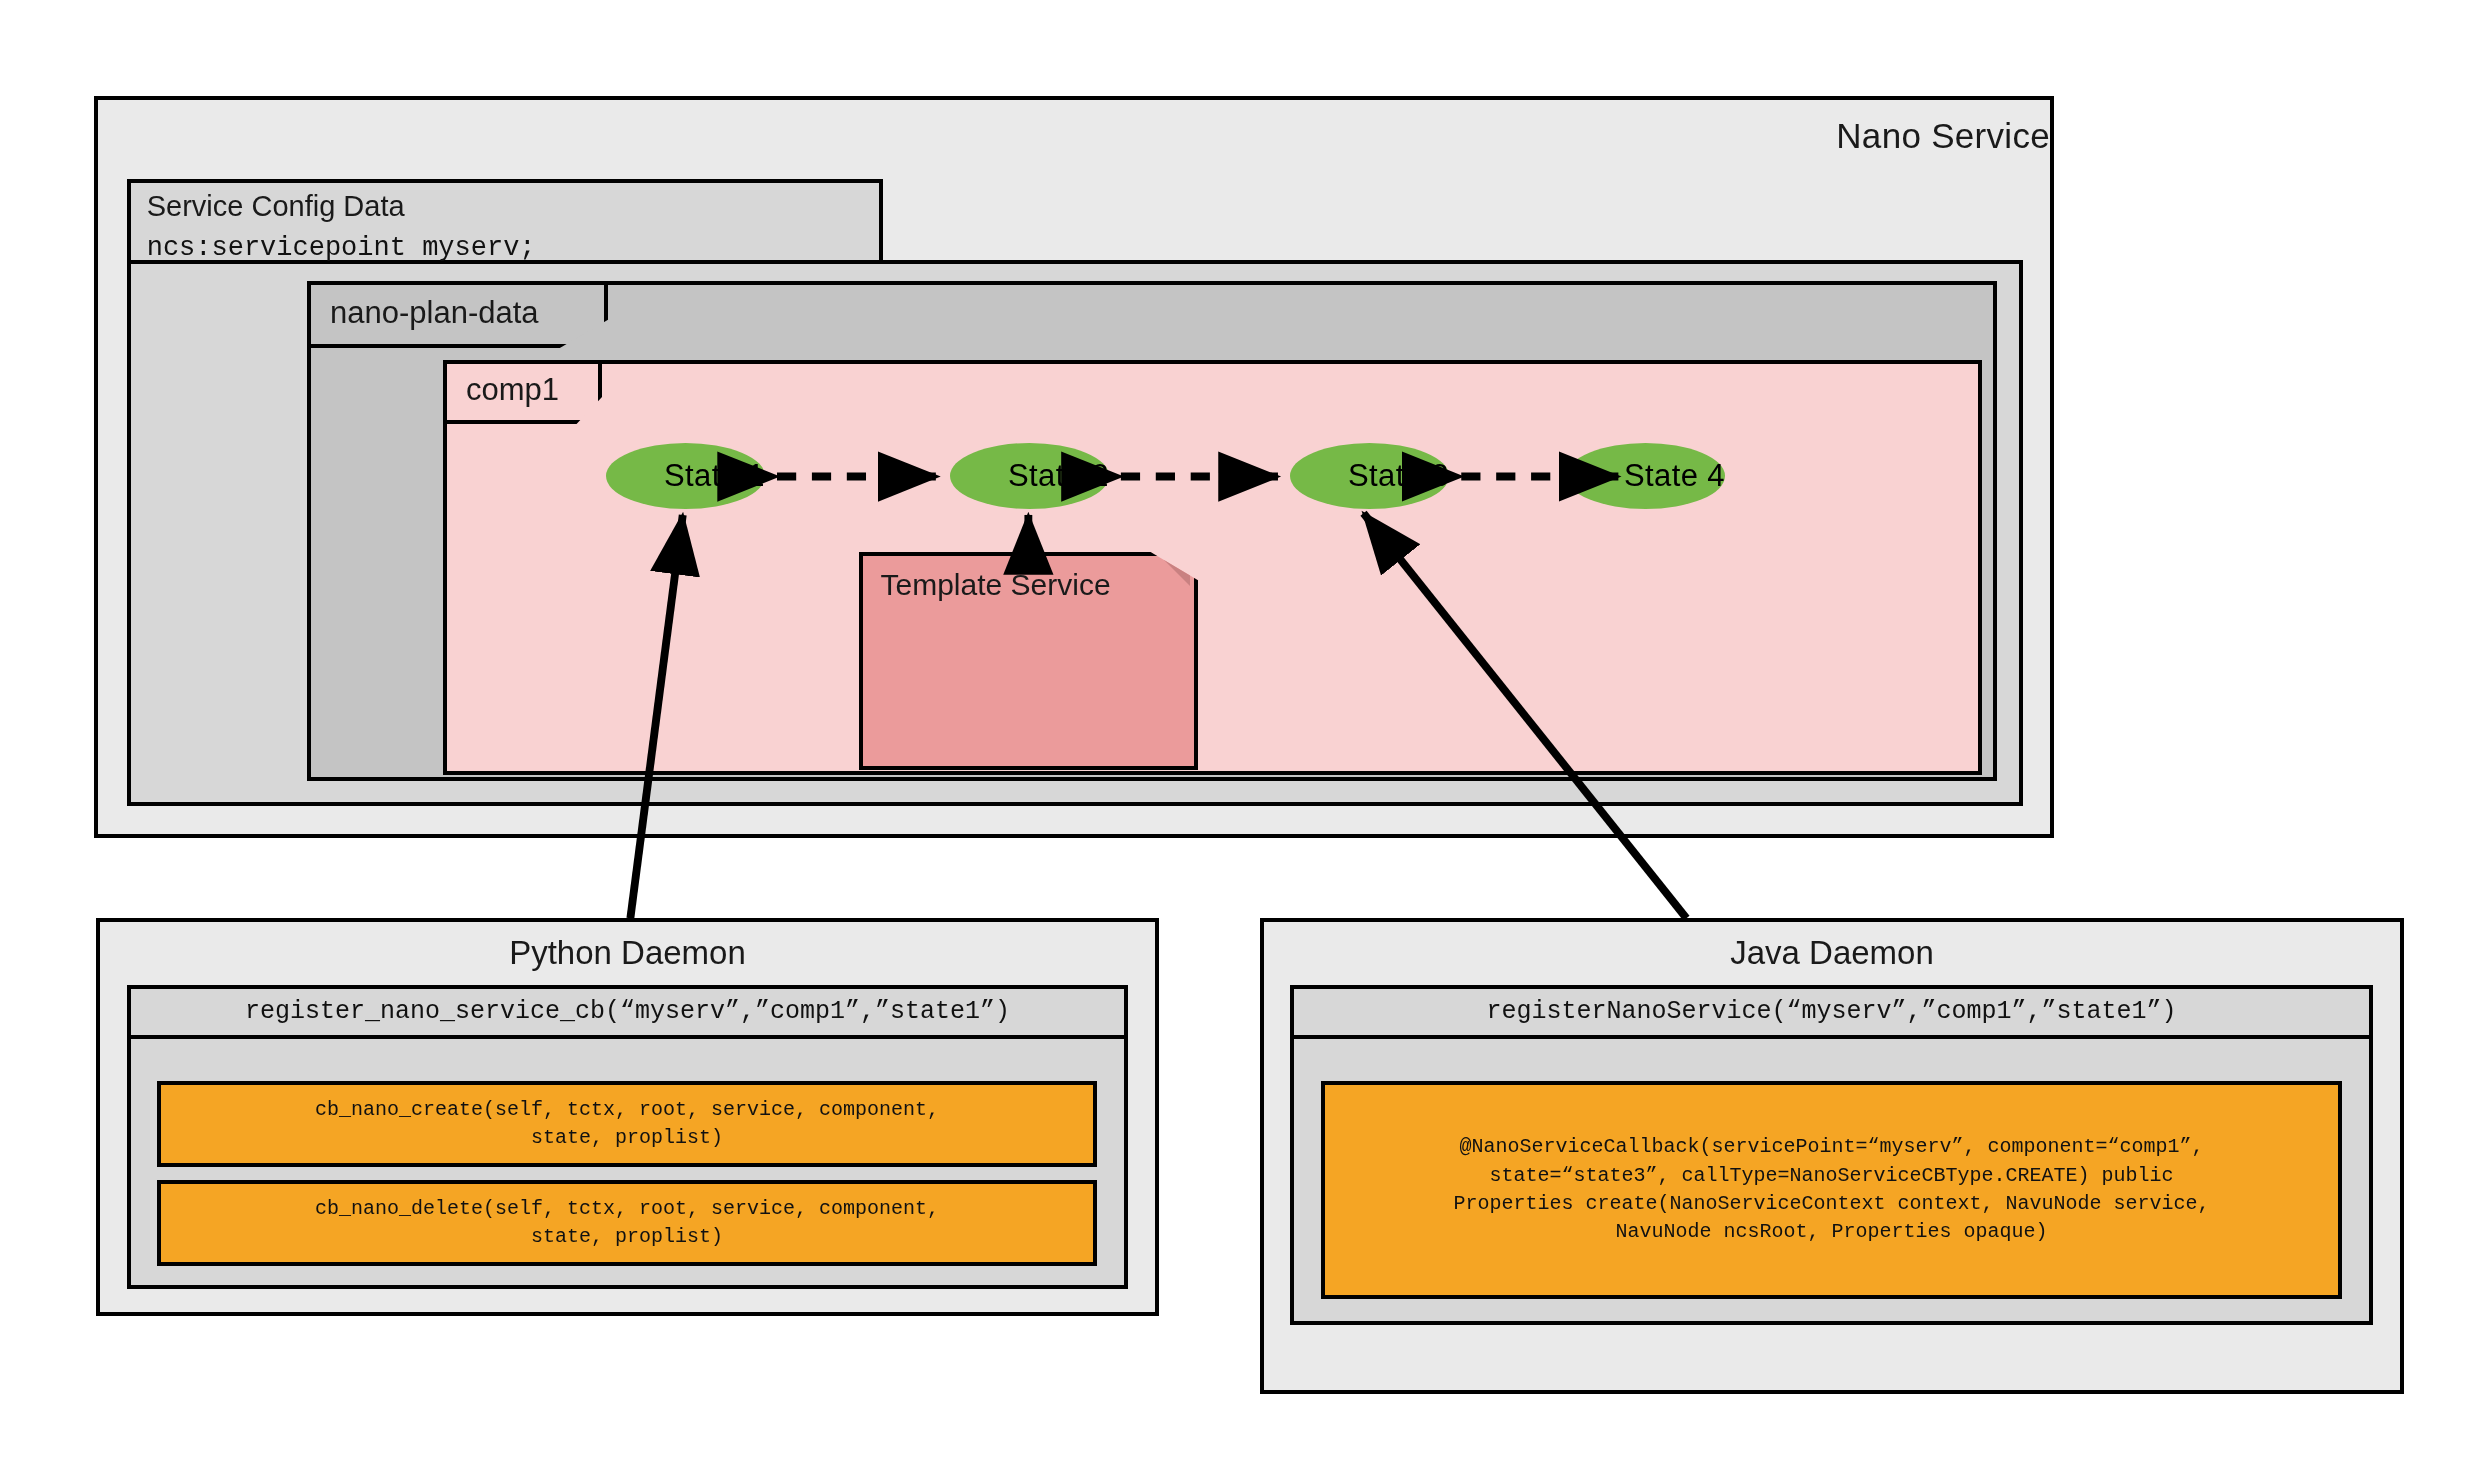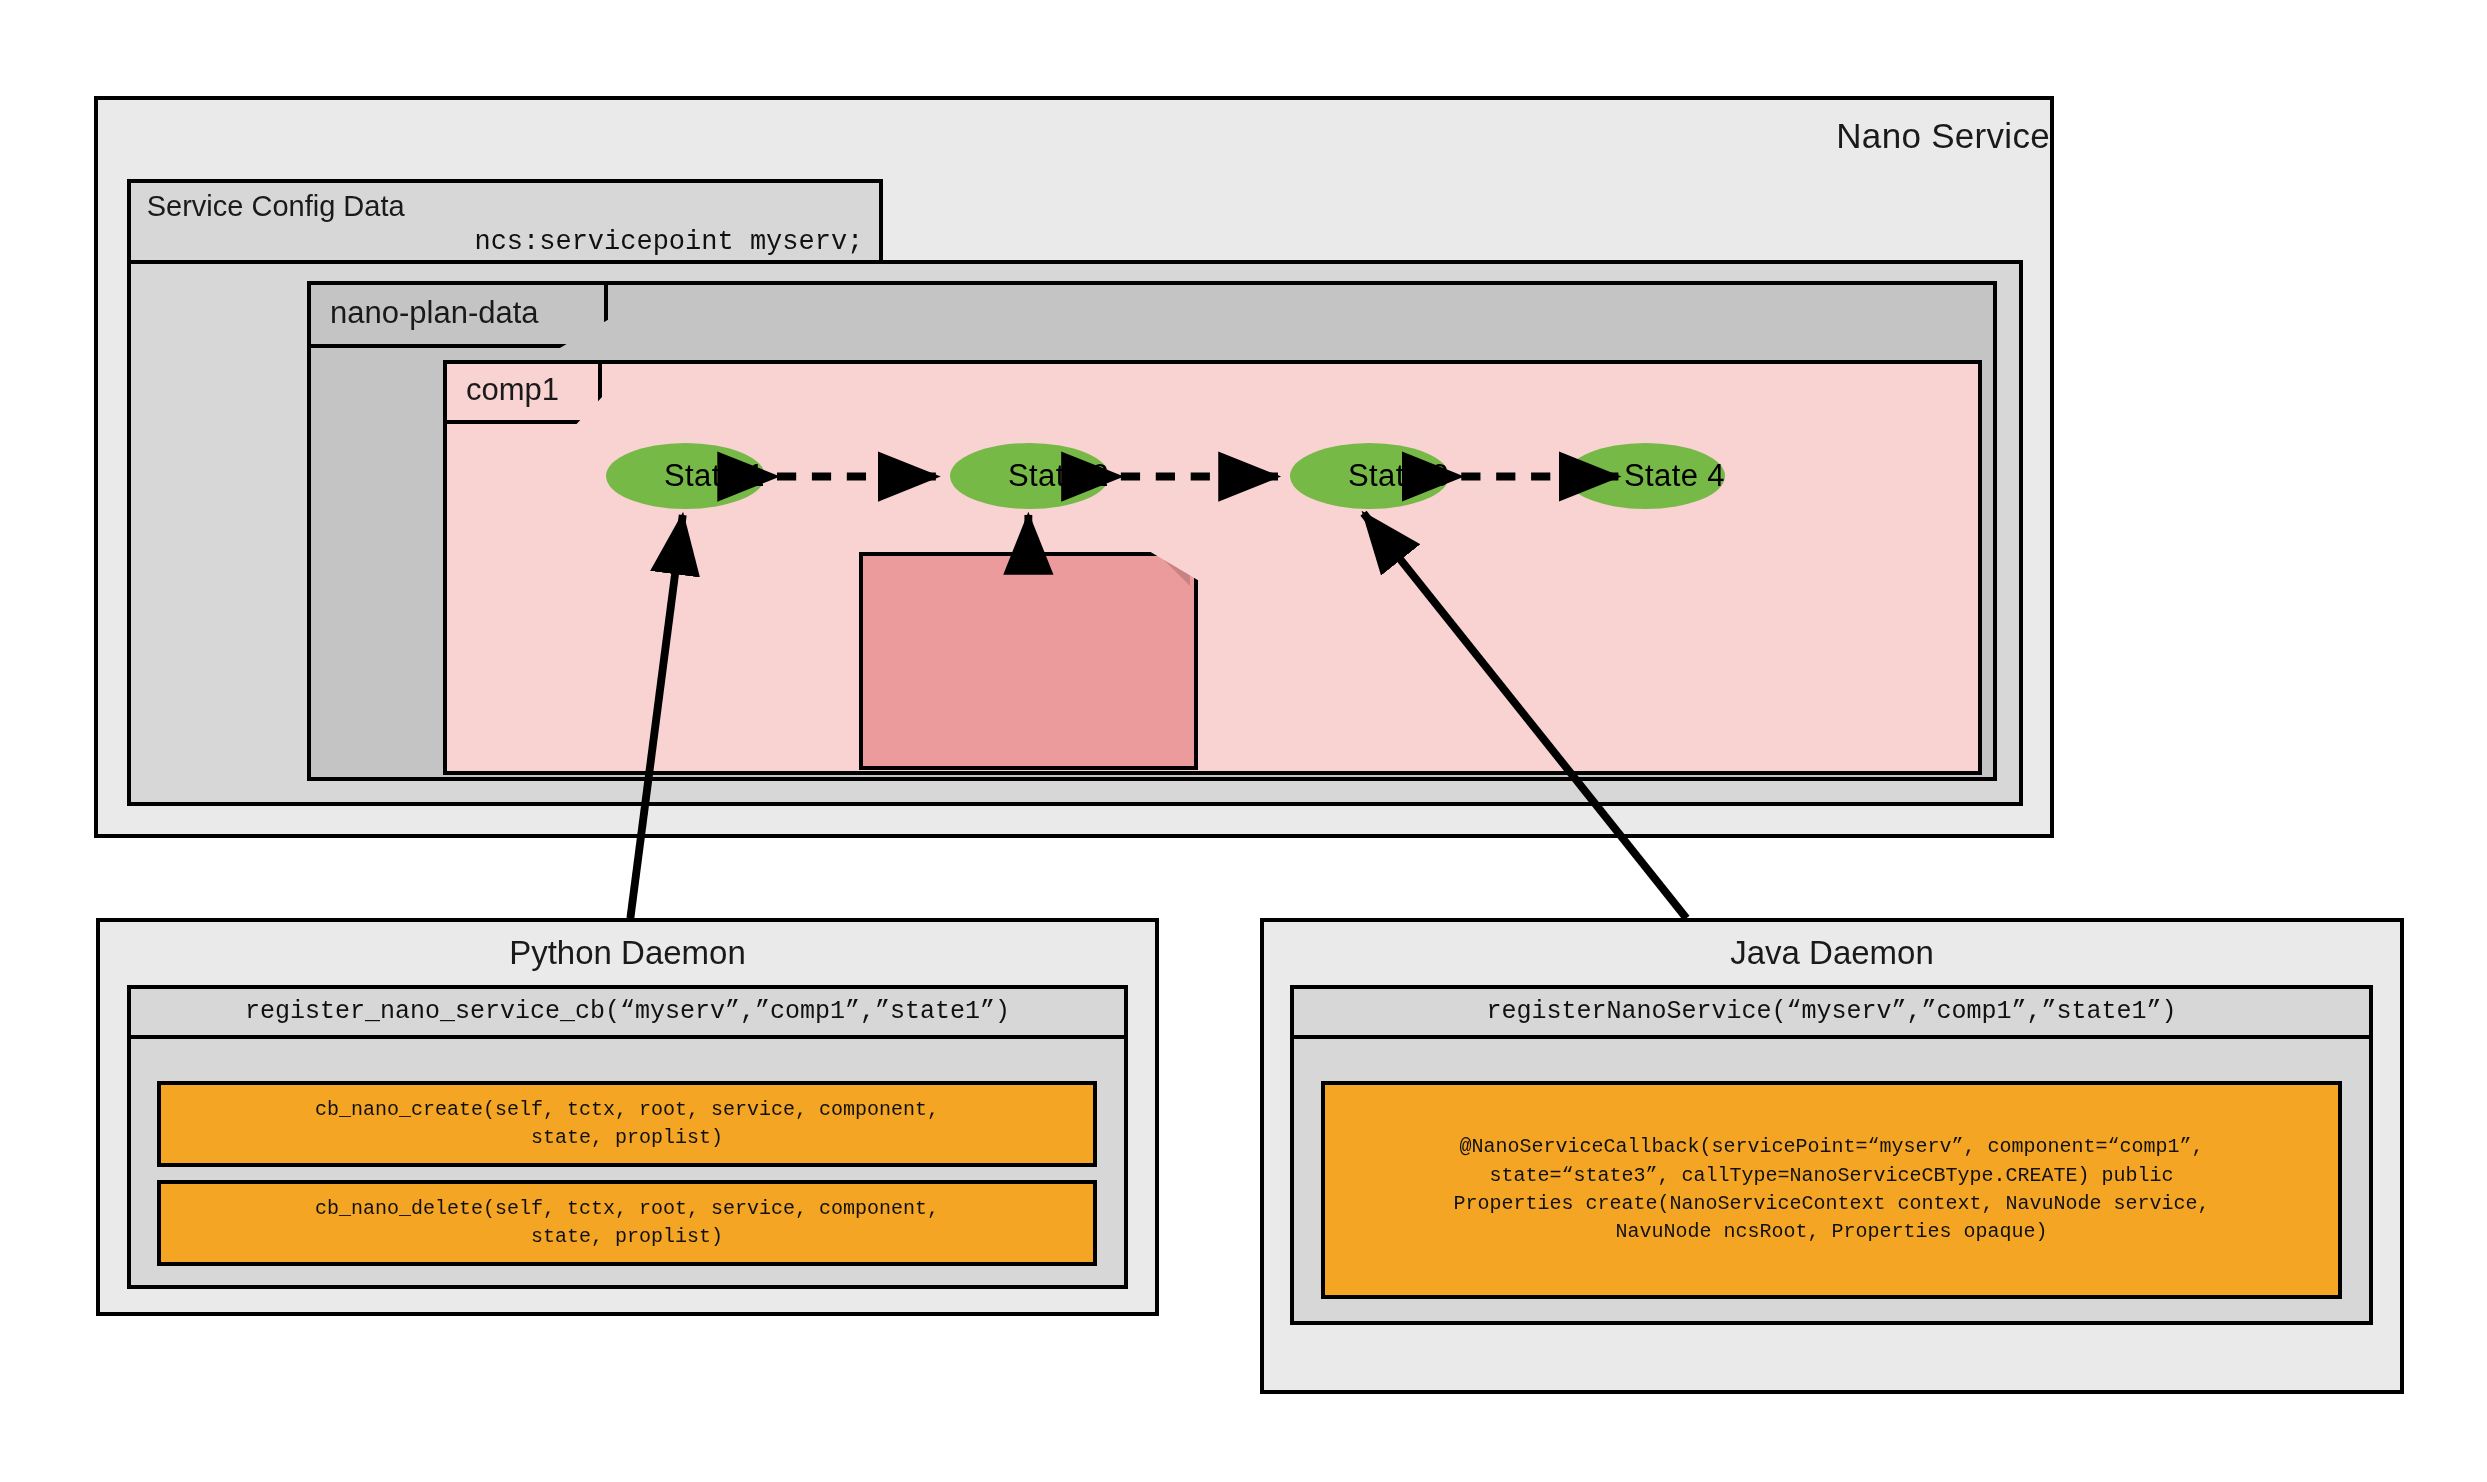--- a/index.html
+++ b/index.html
@@ -14,21 +14,21 @@
   .lvl4{background:#f9d2d2;}
 
   .outer-title{position:absolute;width:100%;text-align:right;
      font-size:35px;color:#1a1a1a;letter-spacing:0.3px;}
 
   
   .cfgbar{position:absolute;box-sizing:border-box;background:#d7d7d7;
      border:4.4px solid #000;padding:7px 15.7px 5.2px 15.7px;}
   .cfgbar .t1{font-size:29px;color:#1a1a1a;line-height:1.15;}
   .cfgbar .t2{font-family:"Liberation Mono",monospace;font-size:27px;
-     color:#111;line-height:1.2;margin-top:3px;text-align:right;}
+     color:#111;line-height:1.2;margin-top:9px;}
 
   
   .tab{position:absolute;box-sizing:border-box;
      display:flex;align-items:center;padding-left:19px;
      font-size:31px;color:#1a1a1a;
      border:4.4px solid #000;border-bottom-width:4.4px;
      clip-path:polygon(0 0,100% 0,100% 58%,84% 100%,0 100%);}
   .tab-plan{background:#c4c4c4;}
   .tab-comp{background:#f9d2d2;}
   .tab-txt{position:relative;top:-1.7px;}
@@ -101,20 +101,21 @@
 </div>
 <div class="state" style="left:1290px;top:443px;width:159px;height:66px;">
   <span>State 3</span>
 </div>
 <div class="state" style="left:1566px;top:443px;width:159px;height:66px;">
   <span>State 4</span>
 </div>
 
 <div class="note" style="left:859px;top:552px;width:339px;height:218px;">
   <div class="note-fold"></div>
+  <div class="note-title">Template Service</div>
 </div>
 
 <div class="panel" style="left:96px;top:918px;width:1063px;height:398px;">
   <div class="panel-title">Python Daemon</div>
 </div>
 <div class="panel-inner" style="left:127px;top:985px;width:1001px;height:304px;">
   <div class="reg-row">register_nano_service_cb(“myserv”,”comp1”,”state1”)</div>
 </div>
 <div class="cb" style="left:157px;top:1081px;width:940px;height:86px;">cb_nano_create(self, tctx, root, service, component,
 state, proplist)</div>

